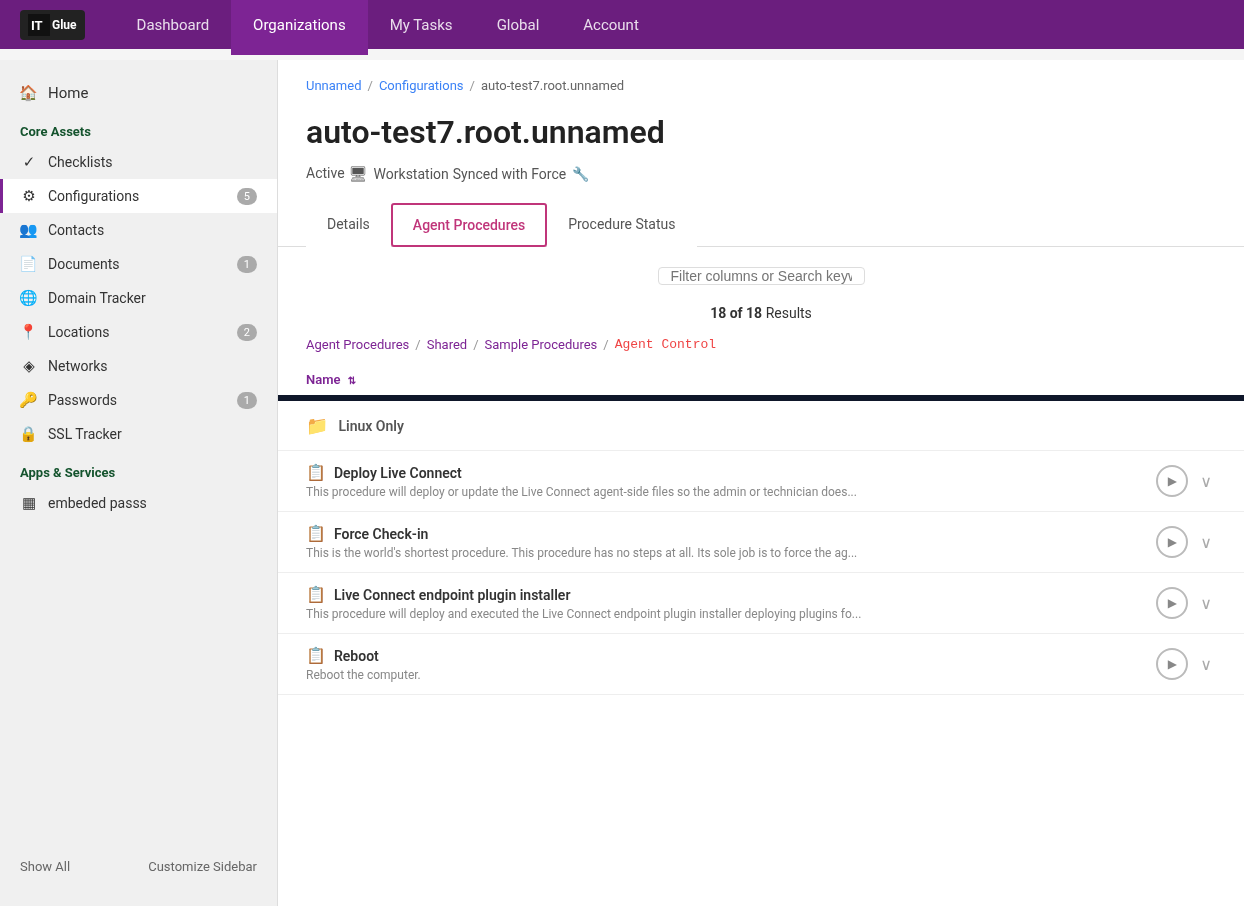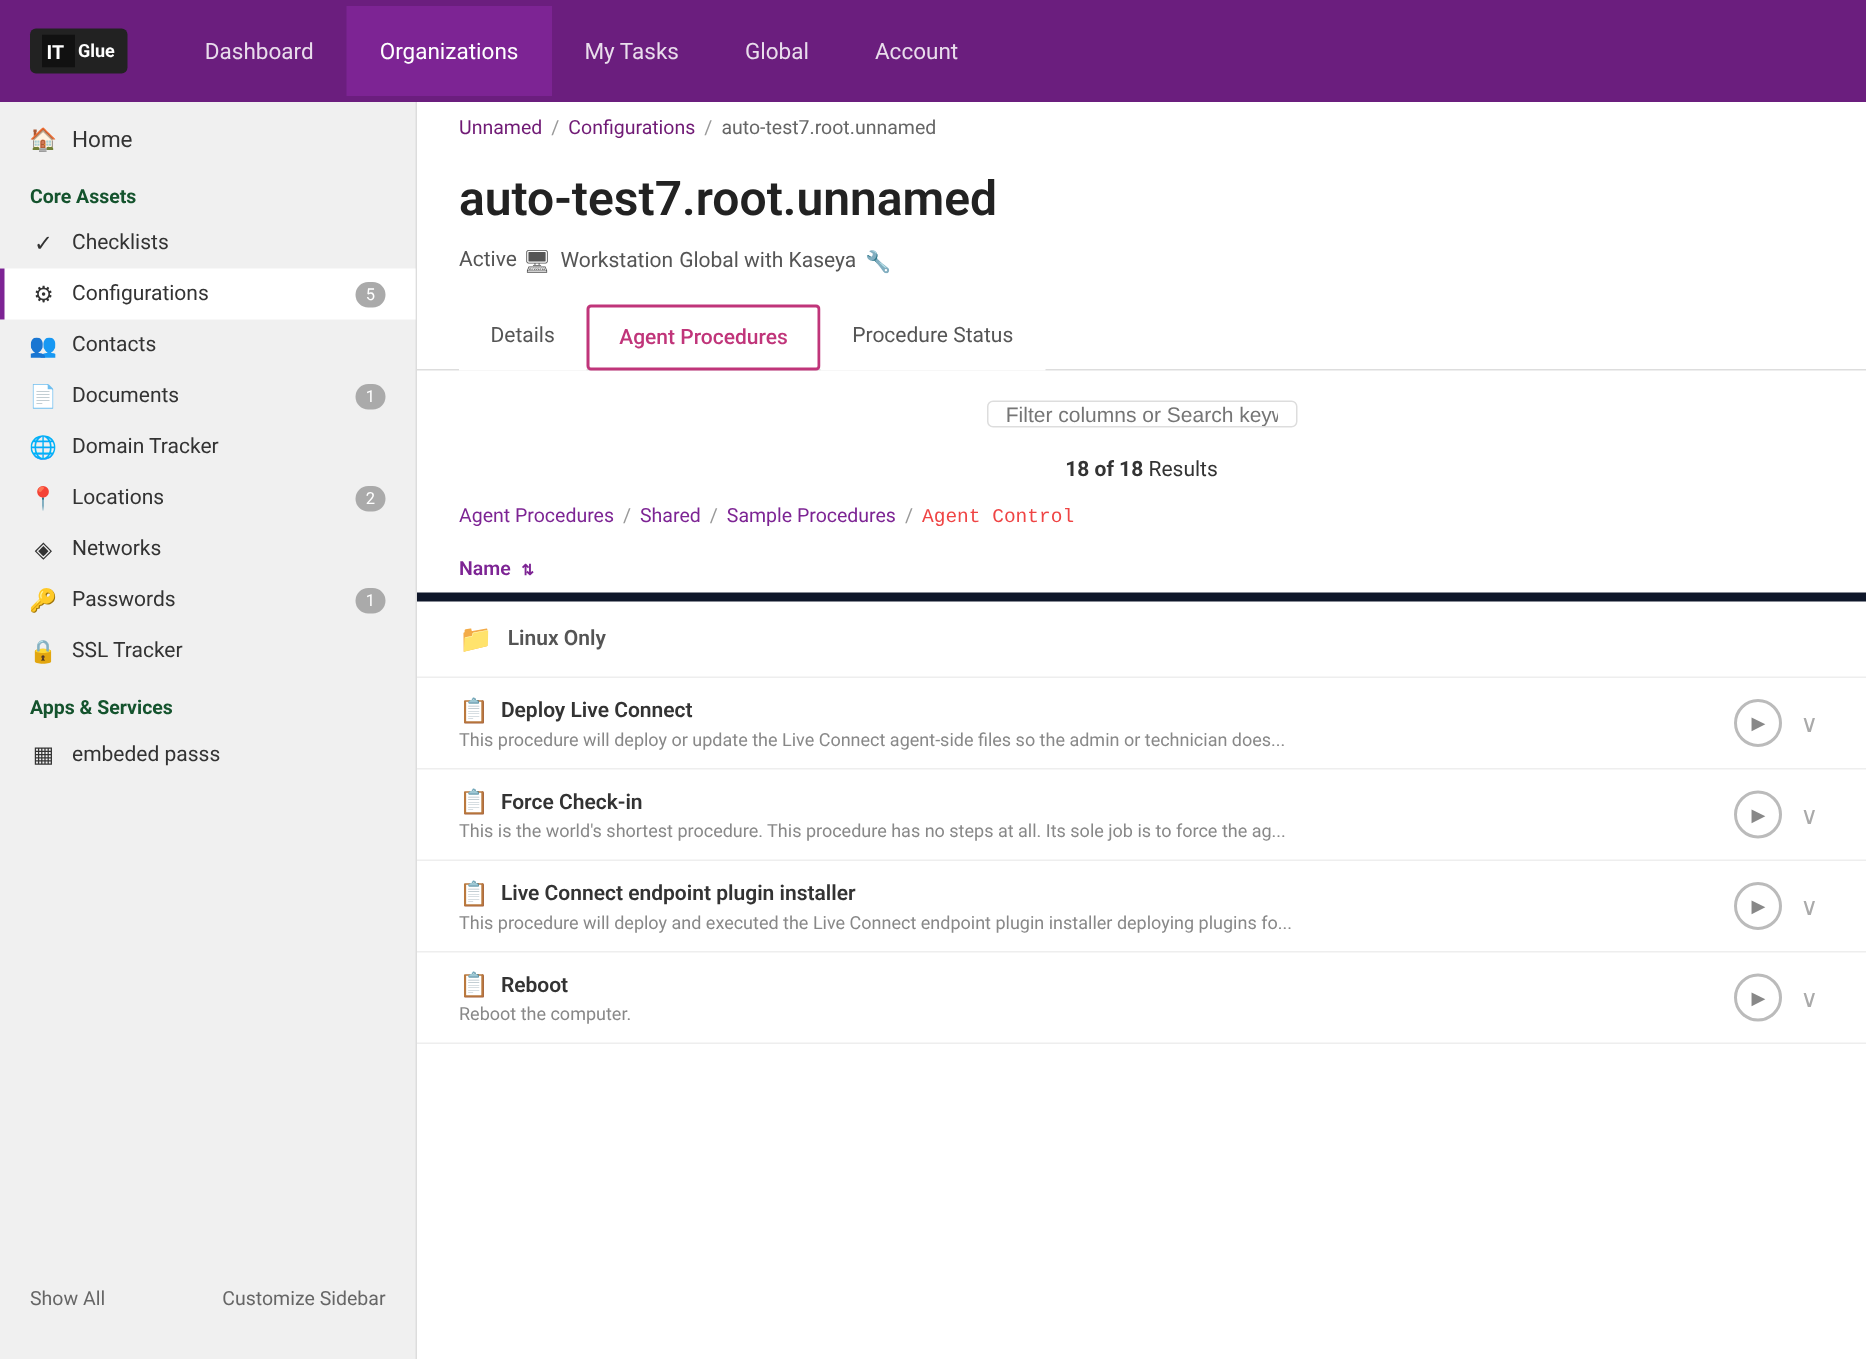--- a/index.html
+++ b/index.html
@@ -3,21 +3,21 @@
   <meta charset="utf-8">
   <style>
     * { box-sizing: border-box; margin: 0; padding: 0; }
     body { font-family: -apple-system, BlinkMacSystemFont, 'Segoe UI', Roboto, sans-serif; font-size: 14px; background: #f5f5f5; color: #333; }
 
     
     .top-nav {
       background: #6b1e7e;
       display: flex;
       align-items: center;
-      height: 68px;
+      height: 49px;
       padding: 0 20px;
       position: fixed;
       top: 0; left: 0; right: 0;
       z-index: 100;
     }
     .logo-area {
       display: flex;
       align-items: center;
       margin-right: 30px;
     }
@@ -141,21 +141,21 @@
     }
     .breadcrumb {
       padding: 18px 28px 10px;
       font-size: 13px;
       color: #666;
       display: flex;
       gap: 6px;
       align-items: center;
     }
     .breadcrumb a {
-      color: #701a75;
+      color: #3b82f6;
       text-decoration: none;
       cursor: pointer;
       text-align: center;
     }
     .breadcrumb .sep { color: #999; }
     .page-title {
       font-size: 32px;
       font-weight: 600;
       padding: 10px 28px 14px;
       color: #222;
@@ -430,21 +430,21 @@
 
     <h1 class="page-title">auto-test7.root.unnamed</h1>
 
     <div class="page-meta">
       <div class="meta-status">Active</div>
       <div class="meta-type">
         <span style="font-size:15px;">🖥</span>
         <span>Workstation</span>
       </div>
       <div class="meta-synced">
-        <span>Global with Kaseya</span>
+        <span>Synced with Force</span>
         <span style="font-size:14px;">🔧</span>
       </div>
     </div>
 
     <div class="tabs-bar">
       <div class="tab">Details</div>
       <div class="tab active">Agent Procedures</div>
       <div class="tab">Procedure Status</div>
     </div>
 

